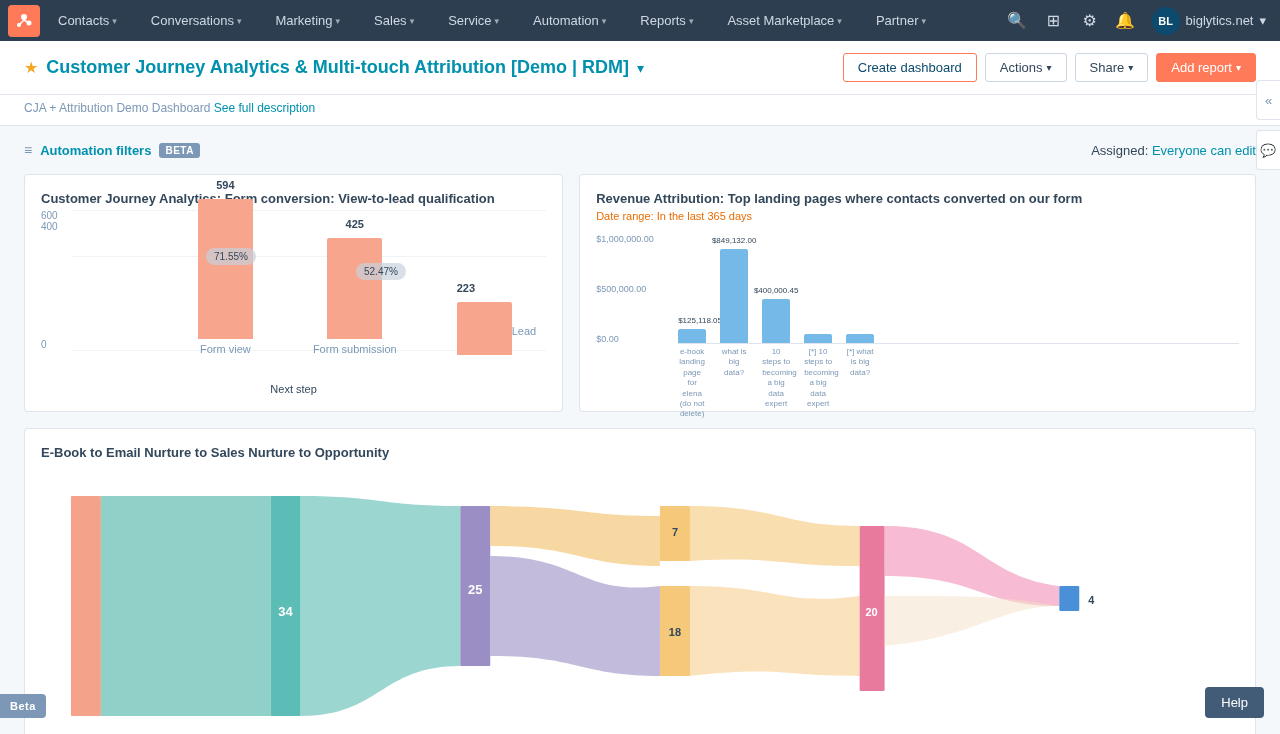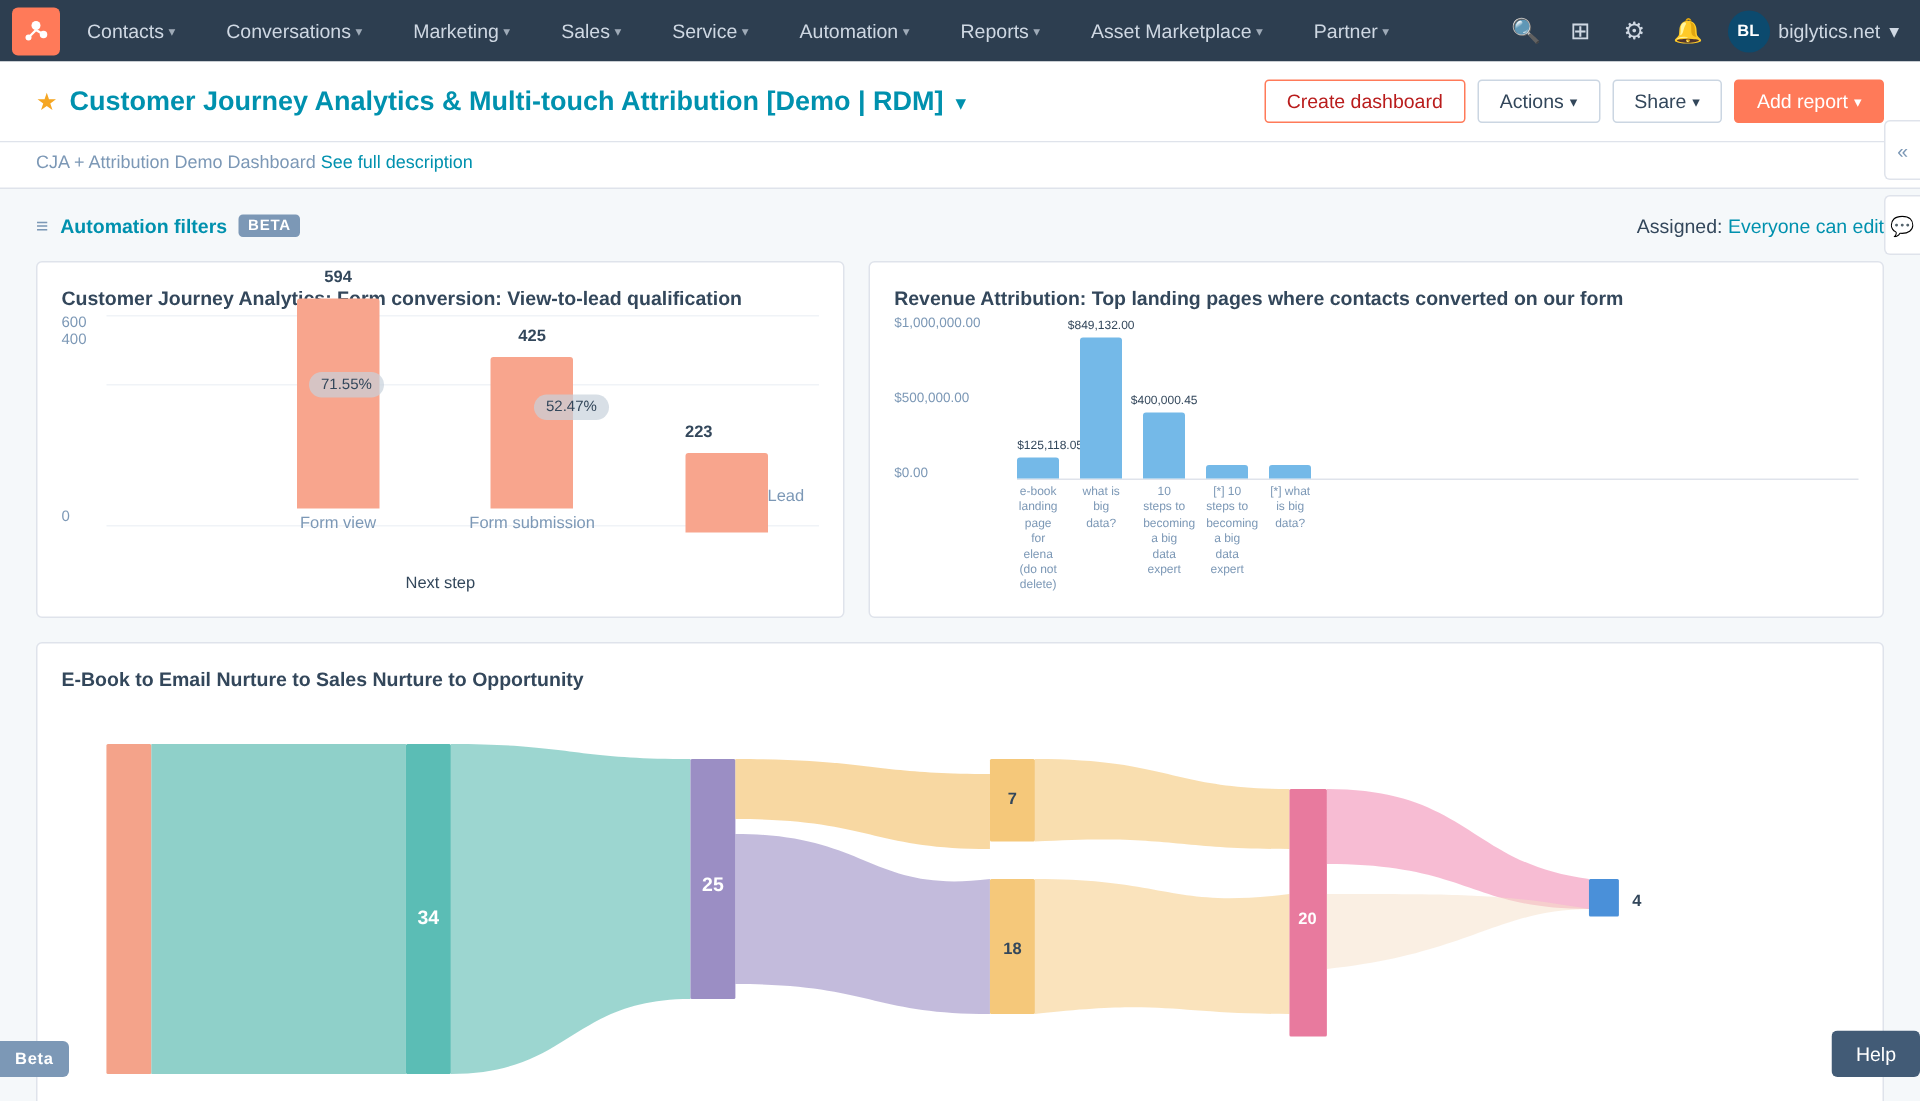--- a/index.html
+++ b/index.html
@@ -63,21 +63,21 @@
     .page-title-row { display: flex; align-items: center; gap: 8px; }
     .star-icon { color: #f5a623; font-size: 16px; }
     .page-title { color: #0091ae; font-size: 18px; font-weight: 600; }
     .dropdown-arrow { color: #0091ae; font-size: 14px; cursor: pointer; }
     .page-header-actions { display: flex; gap: 8px; }
     .btn {
       padding: 6px 14px; border-radius: 3px; font-size: 13px;
       cursor: pointer; border: 1px solid; font-weight: 500;
       display: flex; align-items: center; gap: 4px;
     }
-    .btn-outline-orange { border-color: #ff7a59; color: #b91c1c; background: #fff; margin-left: 34px; }
+    .btn-outline-orange { border-color: #ff7a59; color: #0c4a6e; background: #fff; margin-left: 34px; }
     .btn-outline { border-color: #cbd6e2; color: #33475b; background: #fff; }
     .btn-primary { background: #ff7a59; border-color: #ff7a59; color: #fff; }
     .btn-chevron { font-size: 10px; }
 
     
     .breadcrumb {
       background: #fff;
       padding: 6px 24px 10px;
       border-bottom: 1px solid #dfe3eb;
       font-size: 12px; color: #7c98b6;
@@ -146,21 +146,21 @@
     }
 
     
     .beta-corner {
       position: fixed; bottom: 16px; left: 0;
       background: #7c98b6; color: #fff;
       font-size: 11px; font-weight: 700; padding: 6px 10px;
       border-radius: 0 4px 4px 0; cursor: pointer; letter-spacing: 0.5px;
     }
     .help-btn {
-      position: fixed; bottom: 16px; right: 0;
+      position: fixed; bottom: 16px; right: 16px;
       background: #425b76; color: #fff;
       font-size: 13px; font-weight: 500; padding: 8px 16px;
       border-radius: 4px; cursor: pointer;
     }
 
     .grid-line {
       position: absolute; left: 0; right: 0; border-top: 1px solid #f0f3f7;
     }
   </style>
 </head>
@@ -289,20 +289,21 @@
             <div style="width:55px;height:53px;background:#f8a58d;border-radius:2px 2px 0 0;"></div>
             <div style="font-size:11px;color:#7c98b6;margin-top:4px;text-align:center;">Lead</div>
           </div>
         </div>
         <div style="text-align:center;font-size:11px;color:#33475b;font-weight:500;position:absolute;bottom:0;left:0;right:0;">Next step</div>
       </div>
     </div>
 
     <div class="widget" style="flex: 1.4;">
       <div class="widget-title">Revenue Attribution: Top landing pages where contacts converted on our form</div>
+      <div class="widget-subtitle">Date range: In the last 365 days</div>
       <div style="position:relative; height:160px;">
 
         <div style="position:absolute;left:0;top:0;height:110px;display:flex;flex-direction:column;justify-content:space-between;font-size:9px;color:#7c98b6;width:78px;">
           <span>$1,000,000.00</span>
           <span>$500,000.00</span>
           <span>$0.00</span>
         </div>
 
         <div style="position:absolute;left:82px;right:0;top:0;height:110px;display:flex;align-items:flex-end;gap:14px;border-bottom:1px solid #dfe3eb;">
 

